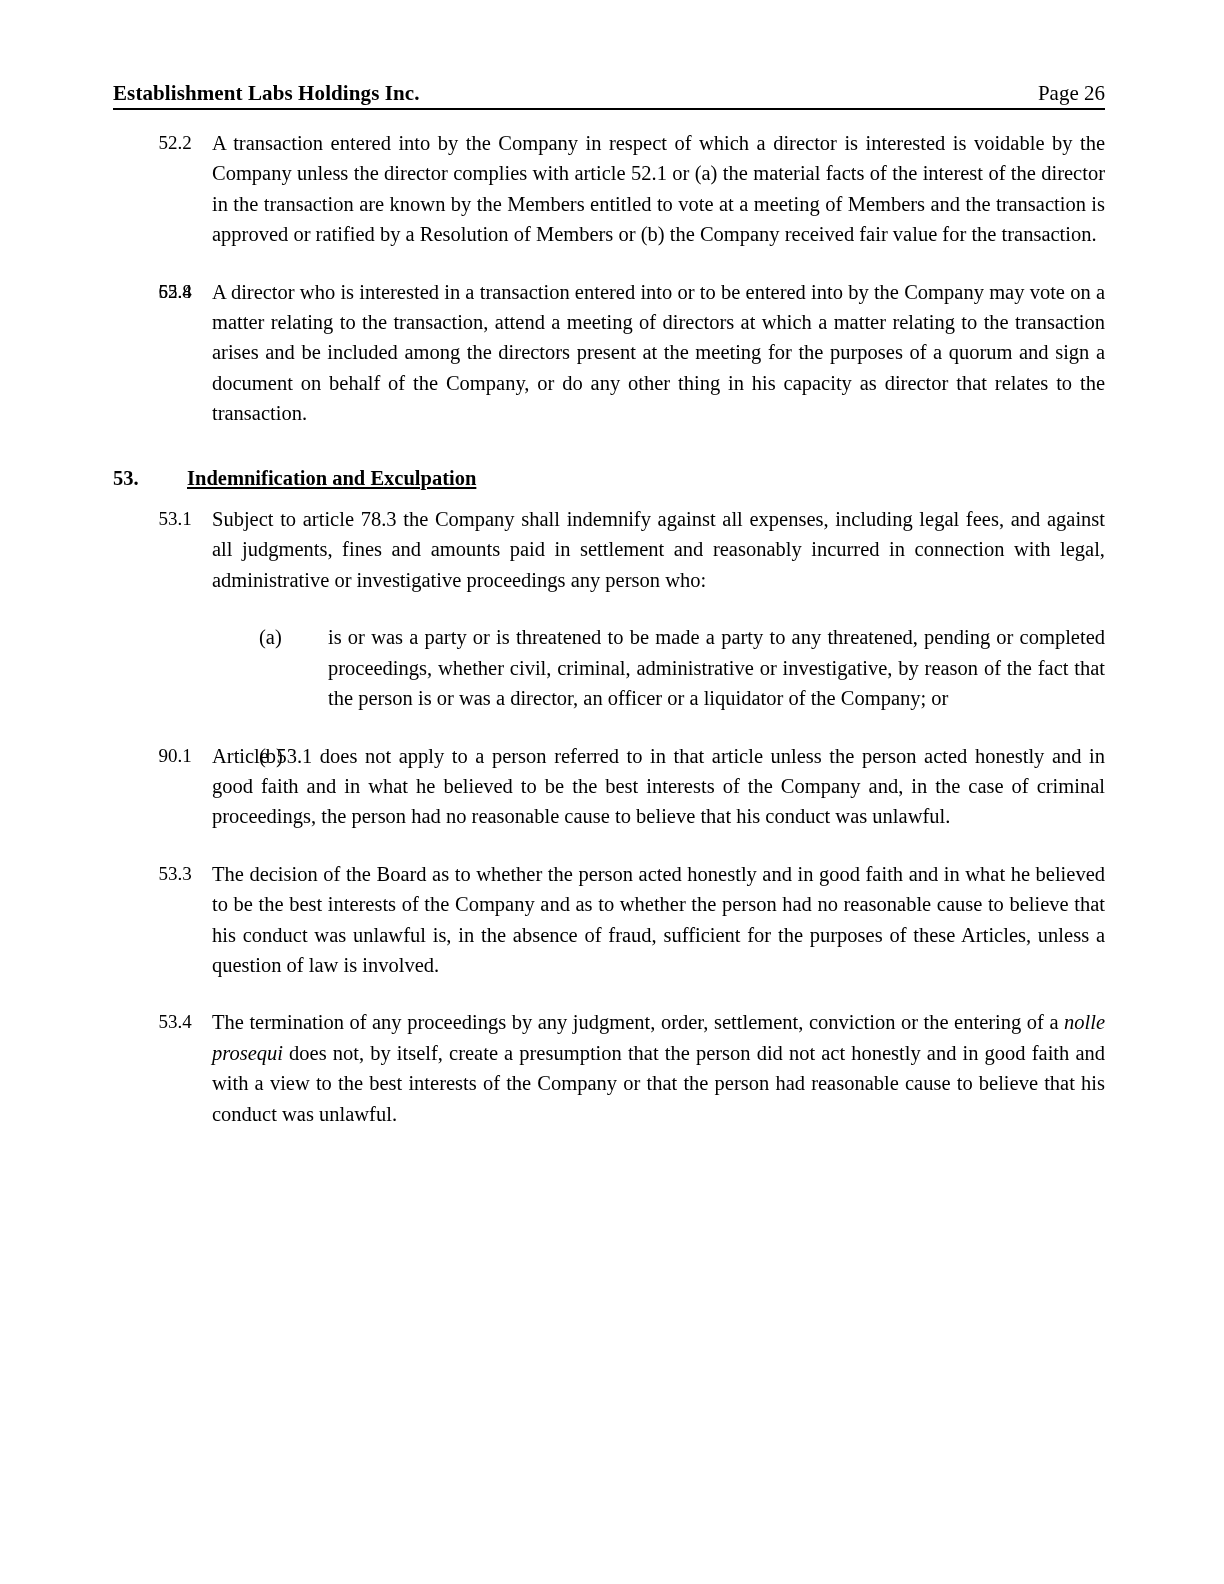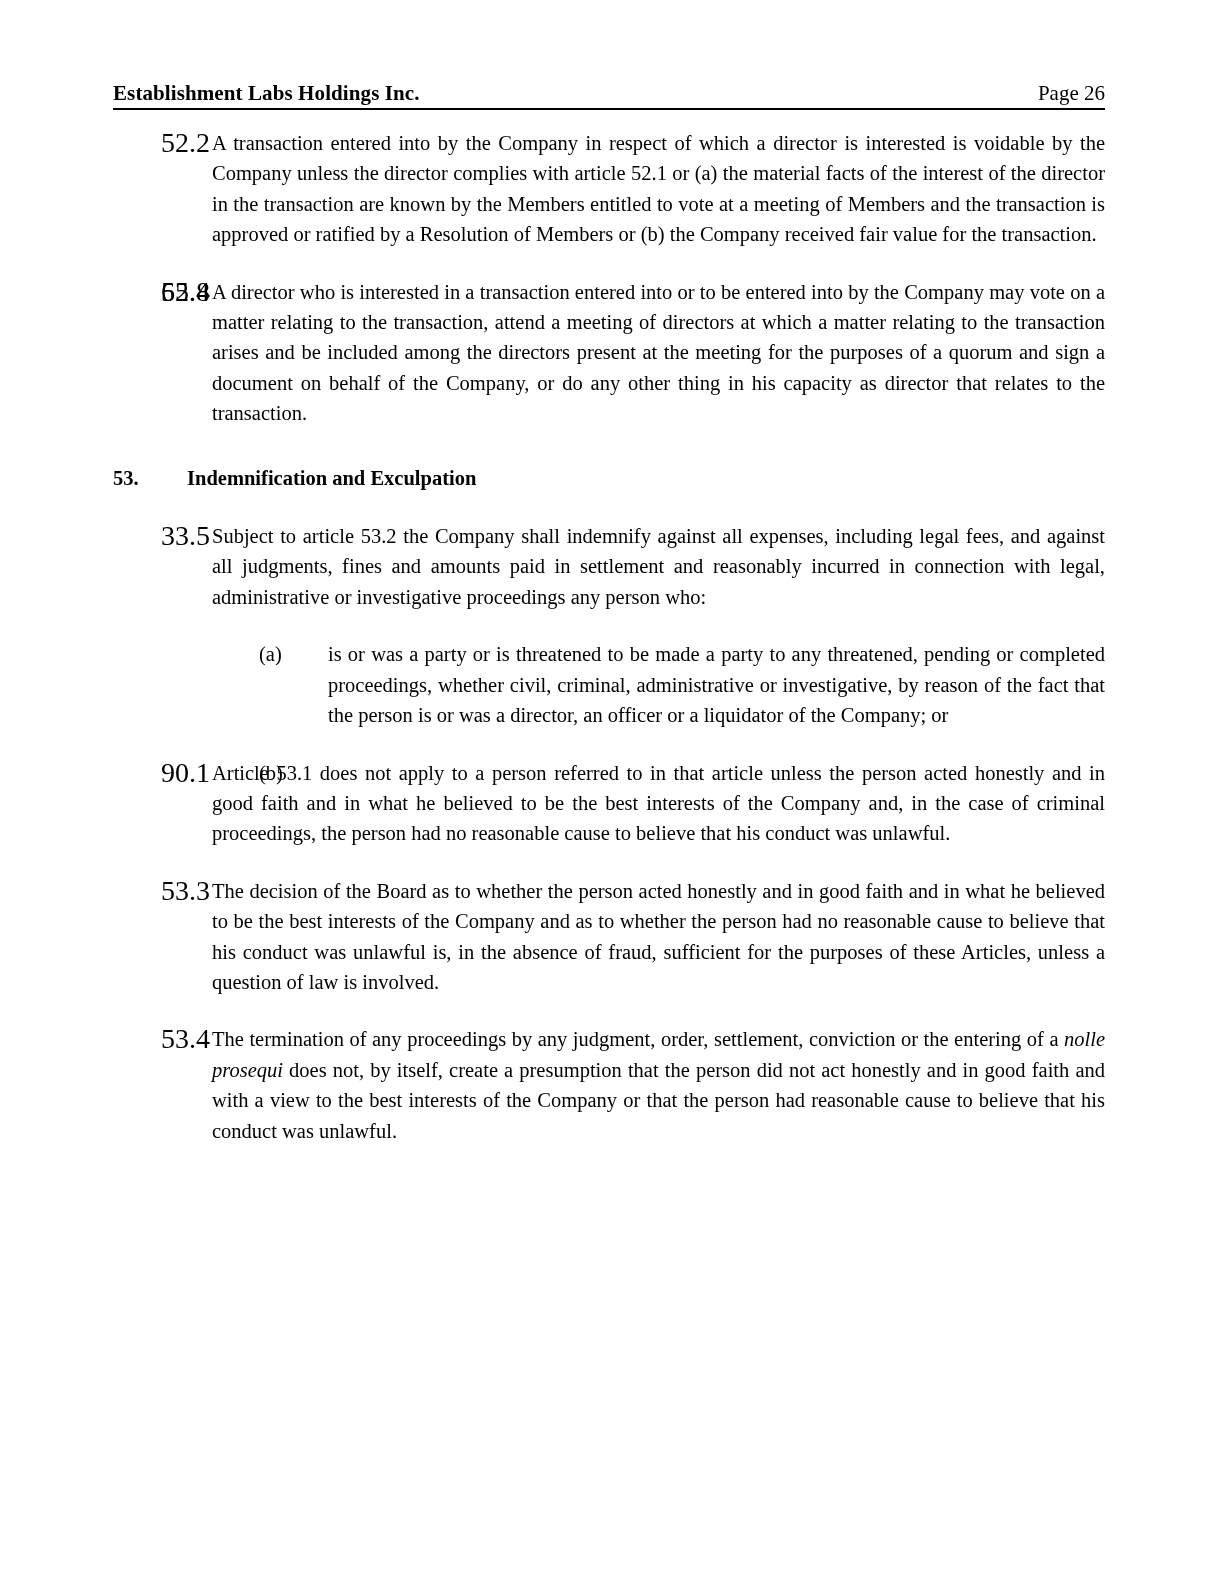--- a/index.html
+++ b/index.html
@@ -69,38 +69,39 @@
     font-size: 20.5px;
     line-height: 30.4px;
   }
   .clause:last-child { margin-bottom: 15px; }
 
   .clause .num {
     position: absolute;
     left: 140px;
     top: 0;
     width: 70px;
-    text-align: right;
-    font-size: 28px;
+    text-align: center;
+    font-size: 19px;
     line-height: 30.4px;
     font-family: Liberation Serif, serif;
   }
 
   .clause .text { display: block; }
 
   
   .section-heading {
     position: relative;
     padding-left: 187px;
     padding-right: 119px;
     font-size: 20.5px;
     line-height: 30.4px;
     font-weight: bold;
-    margin: 0 0 28px 0;
+    margin: 0 0 11px 0;
     margin-top: 34px;
+    text-decoration: underline;
   }
   .section-heading .num {
     position: absolute;
     left: 113px;
     top: 0;
     width: 70px;
     font-weight: bold;
     font-size: 20.5px;
     line-height: 30.4px;
   }
@@ -155,22 +156,22 @@
       <span class="num">52.4</span>
       <span class="text">A director who is interested in a transaction entered into or to be entered into by the Company may vote on a matter relating to the transaction, attend a meeting of directors at which a matter relating to the transaction arises and be included among the directors present at the meeting for the purposes of a quorum and sign a document on behalf of the Company, or do any other thing in his capacity as director that relates to the transaction.</span>
     </div>
 
     <div class="section-heading">
       <span class="num">53.</span>
       <span>Indemnification and Exculpation</span>
     </div>
 
     <div class="clause">
-      <span class="num">33.5</span>
-      <span class="text">Subject to article 53.2 the Company shall indemnify against all expenses, including legal fees, and against all judgments, fines and amounts paid in settlement and reasonably incurred in connection with legal, administrative or investigative proceedings any person who:</span>
+      <span class="num">53.1</span>
+      <span class="text">Subject to article 78.3 the Company shall indemnify against all expenses, including legal fees, and against all judgments, fines and amounts paid in settlement and reasonably incurred in connection with legal, administrative or investigative proceedings any person who:</span>
     </div>
 
     <div class="subitem">
       <span class="marker">(a)</span>
       <span class="text">is or was a party or is threatened to be made a party to any threatened, pending or completed proceedings, whether civil, criminal, administrative or investigative, by reason of the fact that the person is or was a director, an officer or a liquidator of the Company; or</span>
     </div>
 
     <div class="subitem">
       <span class="marker">(b)</span>
     </div>

